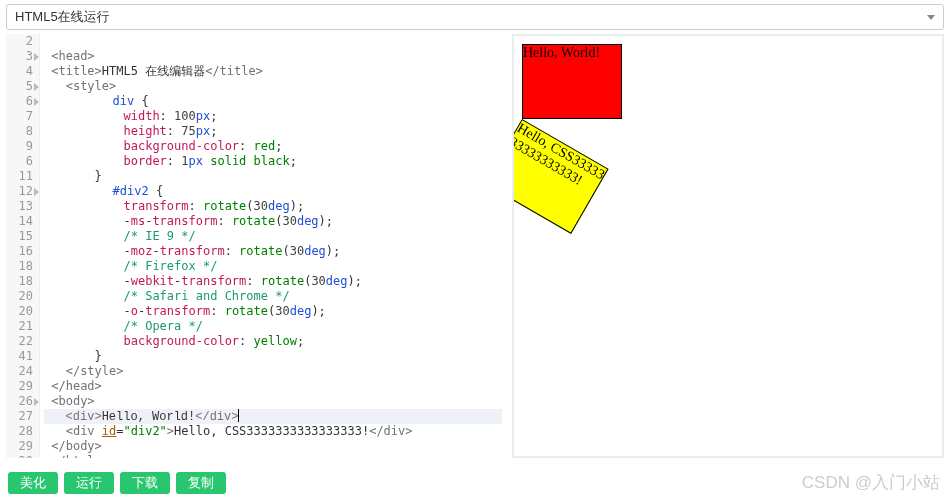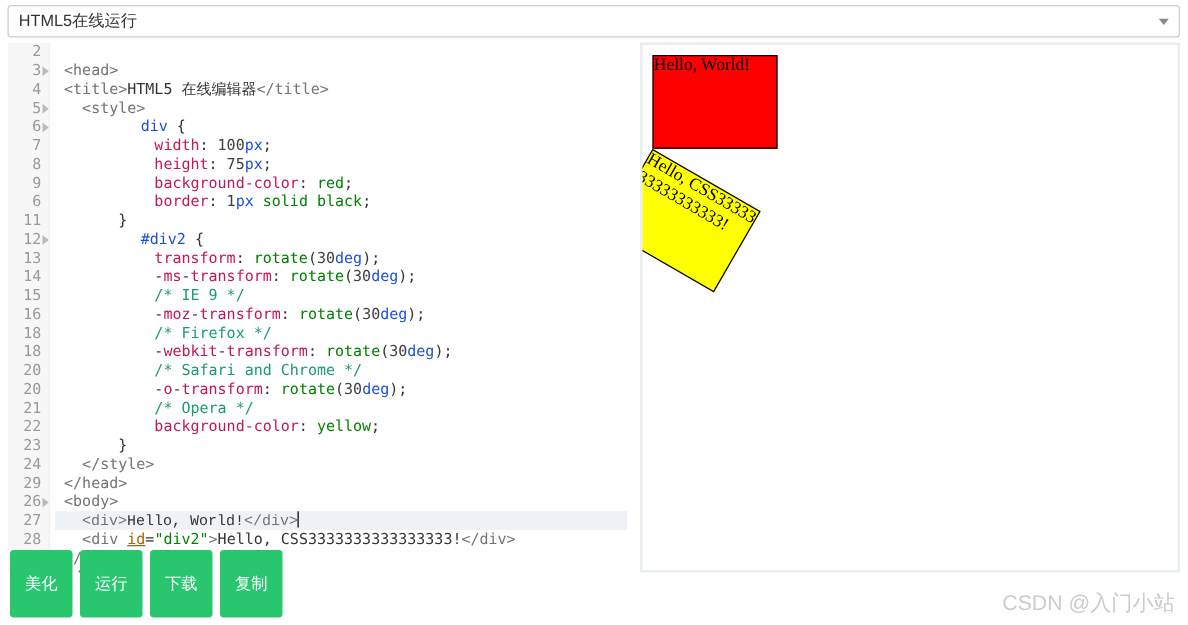--- a/index.html
+++ b/index.html
@@ -22,21 +22,21 @@
   .t-unit { color: #1d4ed8; }
   .t-num { color: #404040; }
   .t-val { color: #008000; text-align: right; }
   .t-com { color: #1a9c6b; }
   .t-txt { color: #333; }
   .cursor { display: inline-block; width: 1px; height: 13px; background: #000; vertical-align: -2px; }
   .preview { width: 432px; margin-left: 10px; border: 2px solid #e8edef; background: #fff; position: relative; overflow: hidden; }
   .preview .box1 { width: 100px; height: 75px; background: red; border: 1px solid black; margin-left: 8px; margin-top: 8px; font-family: "Times New Roman", serif; font-size: 14px; }
   .preview .box2 { width: 100px; height: 75px; background: yellow; border: 1px solid black; margin-left: 8px; transform: rotate(30deg); transform-origin: top left; font-family: "Times New Roman", serif; font-size: 14px; word-break: break-all; }
   .btnbar { position: absolute; left: 8px; bottom: 6px; display: flex; gap: 6px; }
-  .btn { background: #28c76f; color: #fff; border: none; border-radius: 3px; padding: 18px 12px; font-size: 13px; cursor: pointer; }
+  .btn { background: #28c76f; color: #fff; border: none; border-radius: 3px; padding: 2px 12px; font-size: 13px; cursor: pointer; }
   .watermark { position: absolute; right: 10px; bottom: 6px; color: #ccc; font-size: 17px; }
 </style>
 </head>
 <body>
 
 <div class="topbar">
   <div class="sel">
     <span>HTML5在线运行</span>
     <span class="caret"></span>
   </div>
@@ -59,21 +59,21 @@
         <div class="ln">13</div>
         <div class="ln">14</div>
         <div class="ln">15</div>
         <div class="ln">16</div>
         <div class="ln">18</div>
         <div class="ln">18</div>
         <div class="ln">20</div>
         <div class="ln">20</div>
         <div class="ln">21</div>
         <div class="ln">22</div>
-        <div class="ln">23</div>
+        <div class="ln">41</div>
         <div class="ln">24</div>
         <div class="ln">29</div>
         <div class="ln fold">26</div>
         <div class="ln">27</div>
         <div class="ln">28</div>
         <div class="ln">29</div>
         <div class="ln">30</div>
       </div>
     <div class="code" id="code"><div class="row"><span class="t-txt">  </span><span class="t-txt"></span></div><div class="row"><span class="t-txt"> </span><span class="t-tag">&lt;head&gt;</span></div><div class="row"><span class="t-txt"> </span><span class="t-tag">&lt;title&gt;</span><span class="t-txt">HTML5 在线编辑器</span><span class="t-tag">&lt;/title&gt;</span></div><div class="row"><span class="t-txt">   </span><span class="t-tag">&lt;style&gt;</span></div><div class="row"><span class="t-txt">       </span><span class="t-key">div</span><span class="t-txt"> {</span></div><div class="row"><span class="t-txt">           </span><span class="t-prop">width</span><span class="t-txt">: </span><span class="t-num">100</span><span class="t-unit">px</span><span class="t-txt">;</span></div><div class="row"><span class="t-txt">           </span><span class="t-prop">height</span><span class="t-txt">: </span><span class="t-num">75</span><span class="t-unit">px</span><span class="t-txt">;</span></div><div class="row"><span class="t-txt">           </span><span class="t-prop">background-color</span><span class="t-txt">: </span><span class="t-val">red</span><span class="t-txt">;</span></div><div class="row"><span class="t-txt">           </span><span class="t-prop">border</span><span class="t-txt">: </span><span class="t-num">1</span><span class="t-unit">px</span><span class="t-txt"> </span><span class="t-val">solid</span><span class="t-txt"> </span><span class="t-val">black</span><span class="t-txt">;</span></div><div class="row"><span class="t-txt">       }</span></div><div class="row"><span class="t-txt">       </span><span class="t-key">#div2</span><span class="t-txt"> {</span></div><div class="row"><span class="t-txt">           </span><span class="t-prop">transform</span><span class="t-txt">: </span><span class="t-val">rotate</span><span class="t-txt">(</span><span class="t-num">30</span><span class="t-unit">deg</span><span class="t-txt">);</span></div><div class="row"><span class="t-txt">           -</span><span class="t-prop">ms</span><span class="t-txt">-</span><span class="t-prop">transform</span><span class="t-txt">: </span><span class="t-val">rotate</span><span class="t-txt">(</span><span class="t-num">30</span><span class="t-unit">deg</span><span class="t-txt">);</span></div><div class="row"><span class="t-txt">           </span><span class="t-com">/* IE 9 */</span></div><div class="row"><span class="t-txt">           -</span><span class="t-prop">moz</span><span class="t-txt">-</span><span class="t-prop">transform</span><span class="t-txt">: </span><span class="t-val">rotate</span><span class="t-txt">(</span><span class="t-num">30</span><span class="t-unit">deg</span><span class="t-txt">);</span></div><div class="row"><span class="t-txt">           </span><span class="t-com">/* Firefox */</span></div><div class="row"><span class="t-txt">           -</span><span class="t-prop">webkit</span><span class="t-txt">-</span><span class="t-prop">transform</span><span class="t-txt">: </span><span class="t-val">rotate</span><span class="t-txt">(</span><span class="t-num">30</span><span class="t-unit">deg</span><span class="t-txt">);</span></div><div class="row"><span class="t-txt">           </span><span class="t-com">/* Safari and Chrome */</span></div><div class="row"><span class="t-txt">           -</span><span class="t-prop">o</span><span class="t-txt">-</span><span class="t-prop">transform</span><span class="t-txt">: </span><span class="t-val">rotate</span><span class="t-txt">(</span><span class="t-num">30</span><span class="t-unit">deg</span><span class="t-txt">);</span></div><div class="row"><span class="t-txt">           </span><span class="t-com">/* Opera */</span></div><div class="row"><span class="t-txt">           </span><span class="t-prop">background-color</span><span class="t-txt">: </span><span class="t-val">yellow</span><span class="t-txt">;</span></div><div class="row"><span class="t-txt">       }</span></div><div class="row"><span class="t-txt">   </span><span class="t-tag">&lt;/style&gt;</span></div><div class="row"><span class="t-txt"> </span><span class="t-tag">&lt;/head&gt;</span></div><div class="row"><span class="t-txt"> </span><span class="t-tag">&lt;body&gt;</span></div><div class="row active"><span class="t-txt">   </span><span class="t-tag">&lt;div&gt;</span><span class="t-txt">Hello, World!</span><span class="t-tag">&lt;/div&gt;</span><span class="cursor"></span></div><div class="row"><span class="t-txt">   </span><span class="t-tag">&lt;div </span><span class="t-attr">id</span><span class="t-txt">=</span><span class="t-val">"div2"</span><span class="t-tag">&gt;</span><span class="t-txt">Hello, CSS3333333333333333!</span><span class="t-tag">&lt;/div&gt;</span></div><div class="row"><span class="t-txt"> </span><span class="t-tag">&lt;/body&gt;</span></div><div class="row"><span class="t-txt"> </span><span class="t-tag">&lt;/html&gt;</span></div></div>
   </div>

